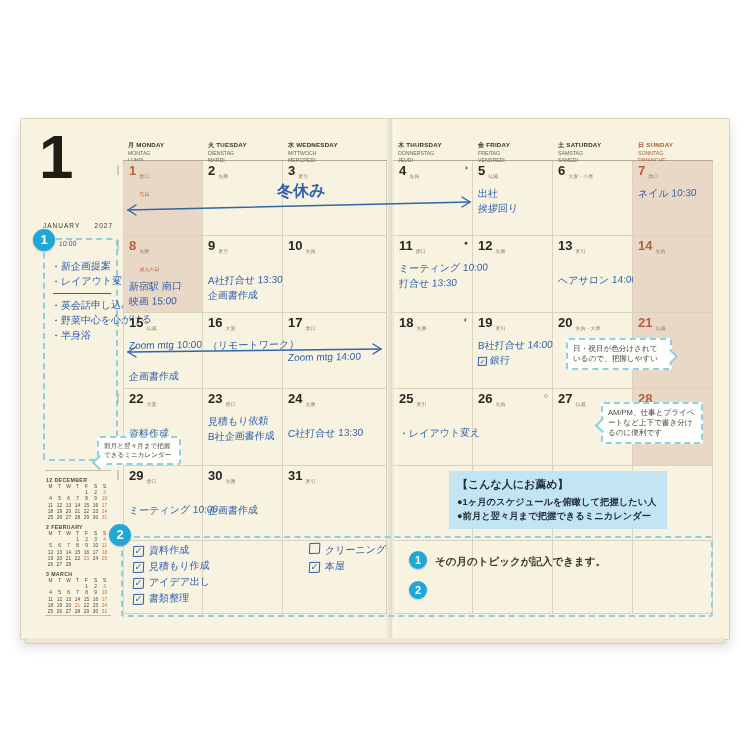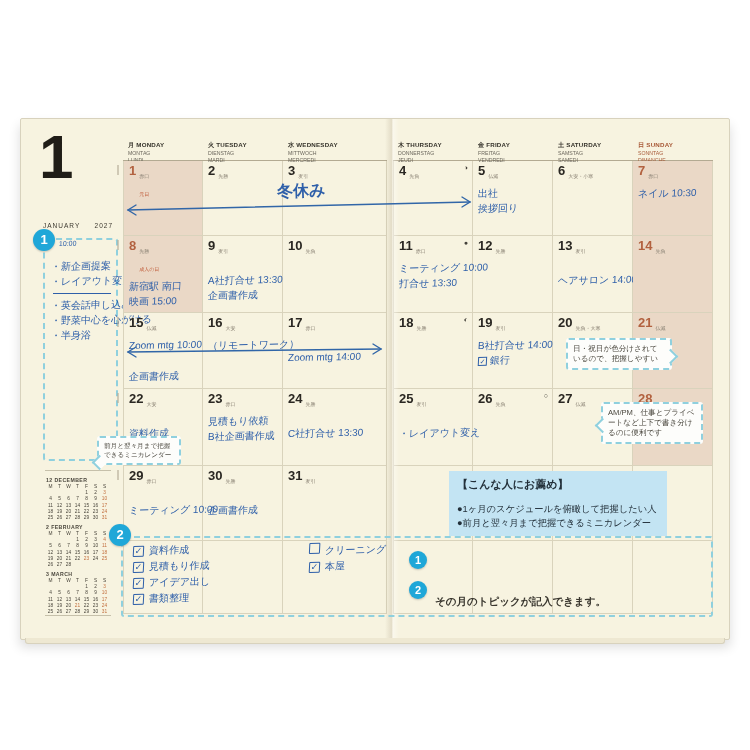--- a/index.html
+++ b/index.html
@@ -52,24 +52,24 @@
   .circ{position:absolute;width:22px;height:22px;border-radius:50%;background:#1fa7d8;color:#fff;font-size:13px;font-weight:bold;text-align:center;line-height:22px;box-shadow:0 1px 2px rgba(0,0,0,.2);}
   .note1000{position:absolute;left:38px;top:117px;font-size:7px;}
   
   .callout{position:absolute;background:#fdfdfb;border:2px dashed #8fd0de;border-radius:3px;color:#4a473e;font-size:7.6px;line-height:10px;padding:4px 5px;}
   .ptr{position:absolute;width:9px;height:9px;background:#fdfdfb;transform:rotate(45deg);}
   .ptr.r{right:-6px;top:11px;border-right:2px dashed #8fd0de;border-top:2px dashed #8fd0de;}
   .ptr.l{left:-6px;top:16px;border-left:2px dashed #8fd0de;border-bottom:2px dashed #8fd0de;}
   .ptr.bl{left:-5px;bottom:-5px;border-left:2px dashed #8fd0de;border-bottom:2px dashed #8fd0de;}
   
   .recbox{position:absolute;left:428px;top:352px;width:202px;background:#c3e4f3;padding:6px 8px;color:#23303a;}
-  .recbox .rt{font-size:11px;font-weight:bold;margin-bottom:10px;}
-  .recbox .ri{font-size:9.3px;line-height:14px;white-space:nowrap;}
-  
-  .legend-text{position:absolute;font-size:10.5px;font-weight:bold;color:#3a372f;margin-top:40px;}
+  .recbox .rt{font-size:11px;font-weight:bold;margin-bottom:3px;}
+  .recbox .ri{font-size:9.3px;line-height:14px;white-space:nowrap;font-weight:bold;}
+  
+  .legend-text{position:absolute;font-size:10.5px;font-weight:bold;color:#3a372f;}
   .footnote{position:absolute;left:538px;top:477px;background:#8d8c85;color:#fff;font-size:7.2px;padding:3px 5px;white-space:nowrap;}
 </style>
 </head>
 <body>
 
 <div class="notebook">
 
   <div class="bigmonth">1</div>
 
   <div class="side-cap">

